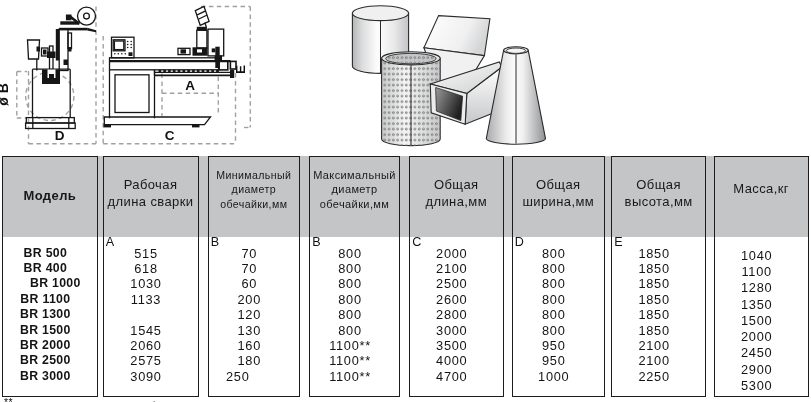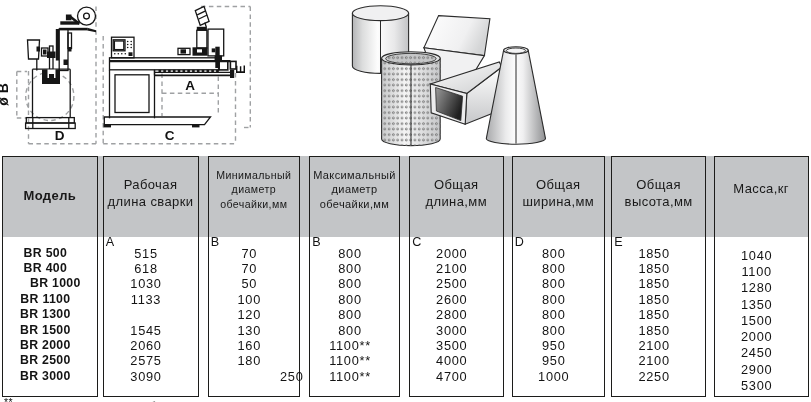--- a/index.html
+++ b/index.html
@@ -255,27 +255,27 @@
 <div class="num" style="left:102.5px;top:245.5px;width:87.0px;">515</div>
 <div class="num" style="left:102.5px;top:260.92px;width:87.0px;">618</div>
 <div class="num" style="left:102.5px;top:276.34px;width:87.0px;">1030</div>
 <div class="num" style="left:102.5px;top:291.76px;width:87.0px;">1133</div>
 <div class="num" style="left:102.5px;top:322.59999999999997px;width:87.0px;">1545</div>
 <div class="num" style="left:102.5px;top:338.02px;width:87.0px;">2060</div>
 <div class="num" style="left:102.5px;top:353.44px;width:87.0px;">2575</div>
 <div class="num" style="left:102.5px;top:368.86px;width:87.0px;">3090</div>
 <div class="num" style="left:207.5px;top:245.5px;width:83.5px;">70</div>
 <div class="num" style="left:207.5px;top:260.92px;width:83.5px;">70</div>
-<div class="num" style="left:207.5px;top:276.34px;width:83.5px;">50</div>
-<div class="num" style="left:207.5px;top:291.76px;width:83.5px;">100</div>
+<div class="num" style="left:207.5px;top:276.34px;width:83.5px;">60</div>
+<div class="num" style="left:207.5px;top:291.76px;width:83.5px;">200</div>
 <div class="num" style="left:207.5px;top:307.18px;width:83.5px;">120</div>
 <div class="num" style="left:207.5px;top:322.59999999999997px;width:83.5px;">130</div>
 <div class="num" style="left:207.5px;top:338.02px;width:83.5px;">160</div>
 <div class="num" style="left:207.5px;top:353.44px;width:83.5px;">180</div>
-<div class="num" style="left:220px;top:368.86px;width:83.5px;text-align:right;">250</div>
+<div class="num" style="left:196px;top:368.86px;width:83.5px;">250</div>
 <div class="num" style="left:309.0px;top:245.5px;width:82.0px;">800</div>
 <div class="num" style="left:309.0px;top:260.92px;width:82.0px;">800</div>
 <div class="num" style="left:309.0px;top:276.34px;width:82.0px;">800</div>
 <div class="num" style="left:309.0px;top:291.76px;width:82.0px;">800</div>
 <div class="num" style="left:309.0px;top:307.18px;width:82.0px;">800</div>
 <div class="num" style="left:309.0px;top:322.59999999999997px;width:82.0px;">800</div>
 <div class="num" style="left:309.0px;top:338.02px;width:82.0px;">1100**</div>
 <div class="num" style="left:309.0px;top:353.44px;width:82.0px;">1100**</div>
 <div class="num" style="left:309.0px;top:368.86px;width:82.0px;">1100**</div>
 <div class="num" style="left:409.0px;top:245.5px;width:85.5px;">2000</div>

